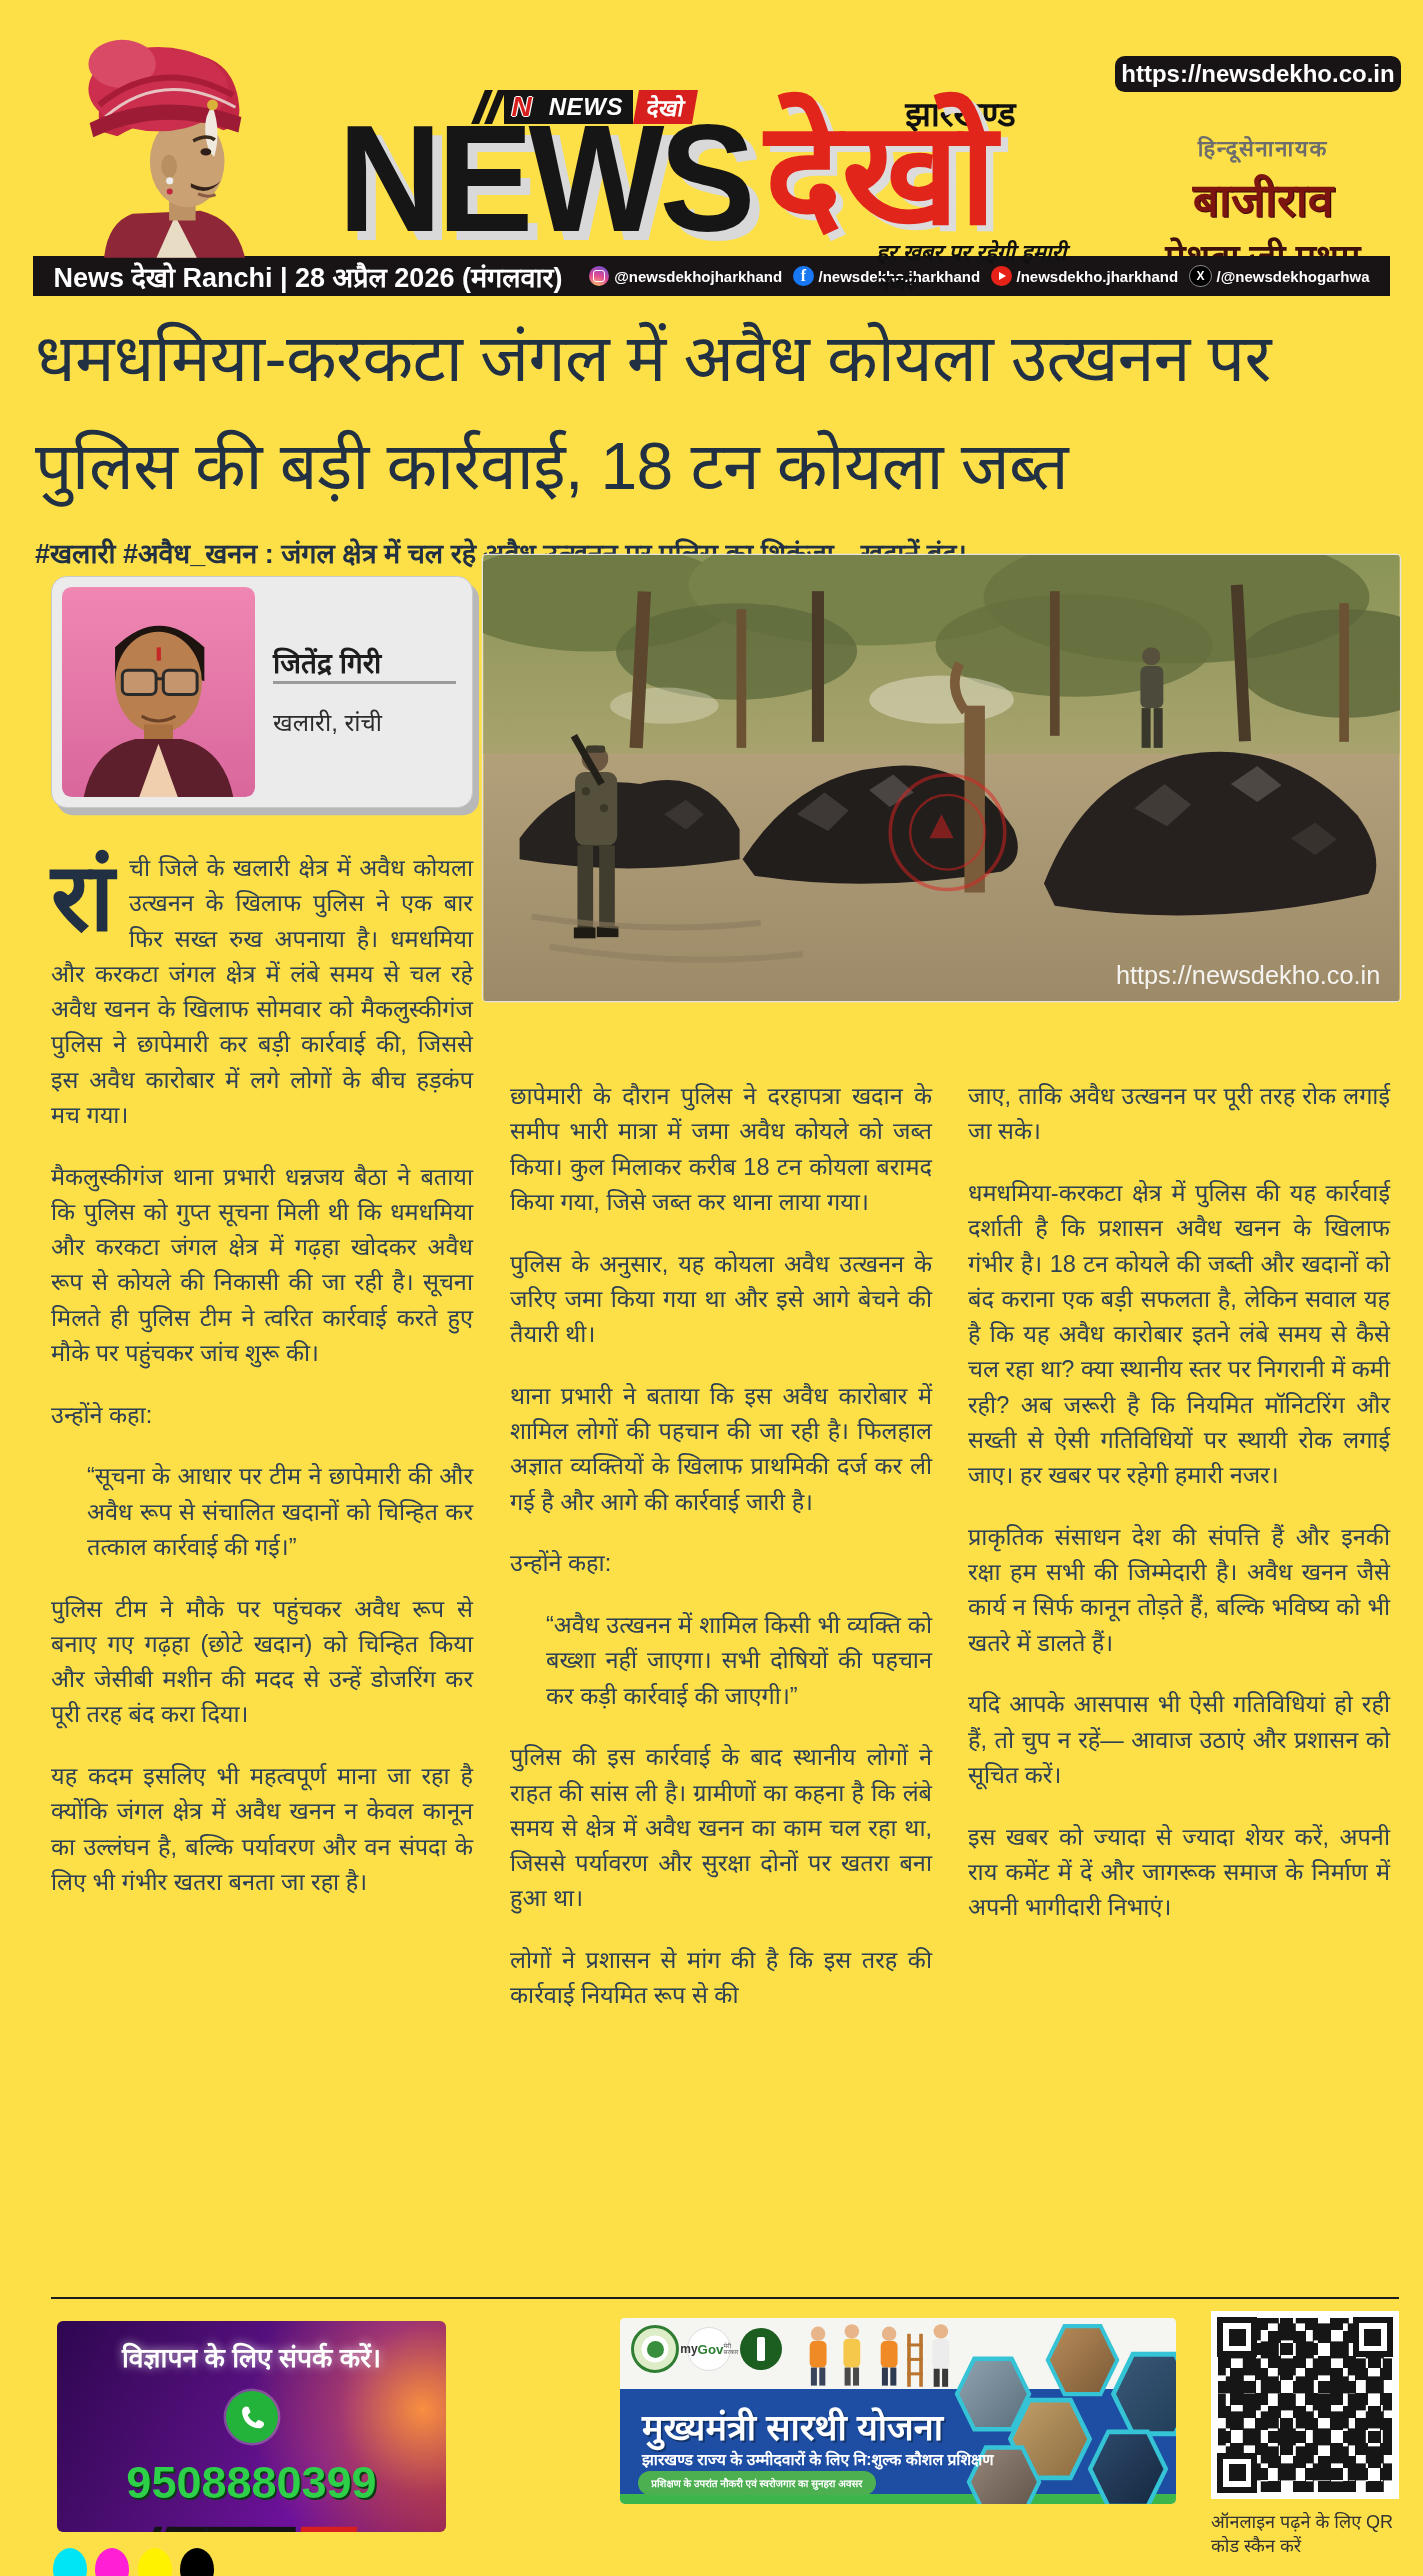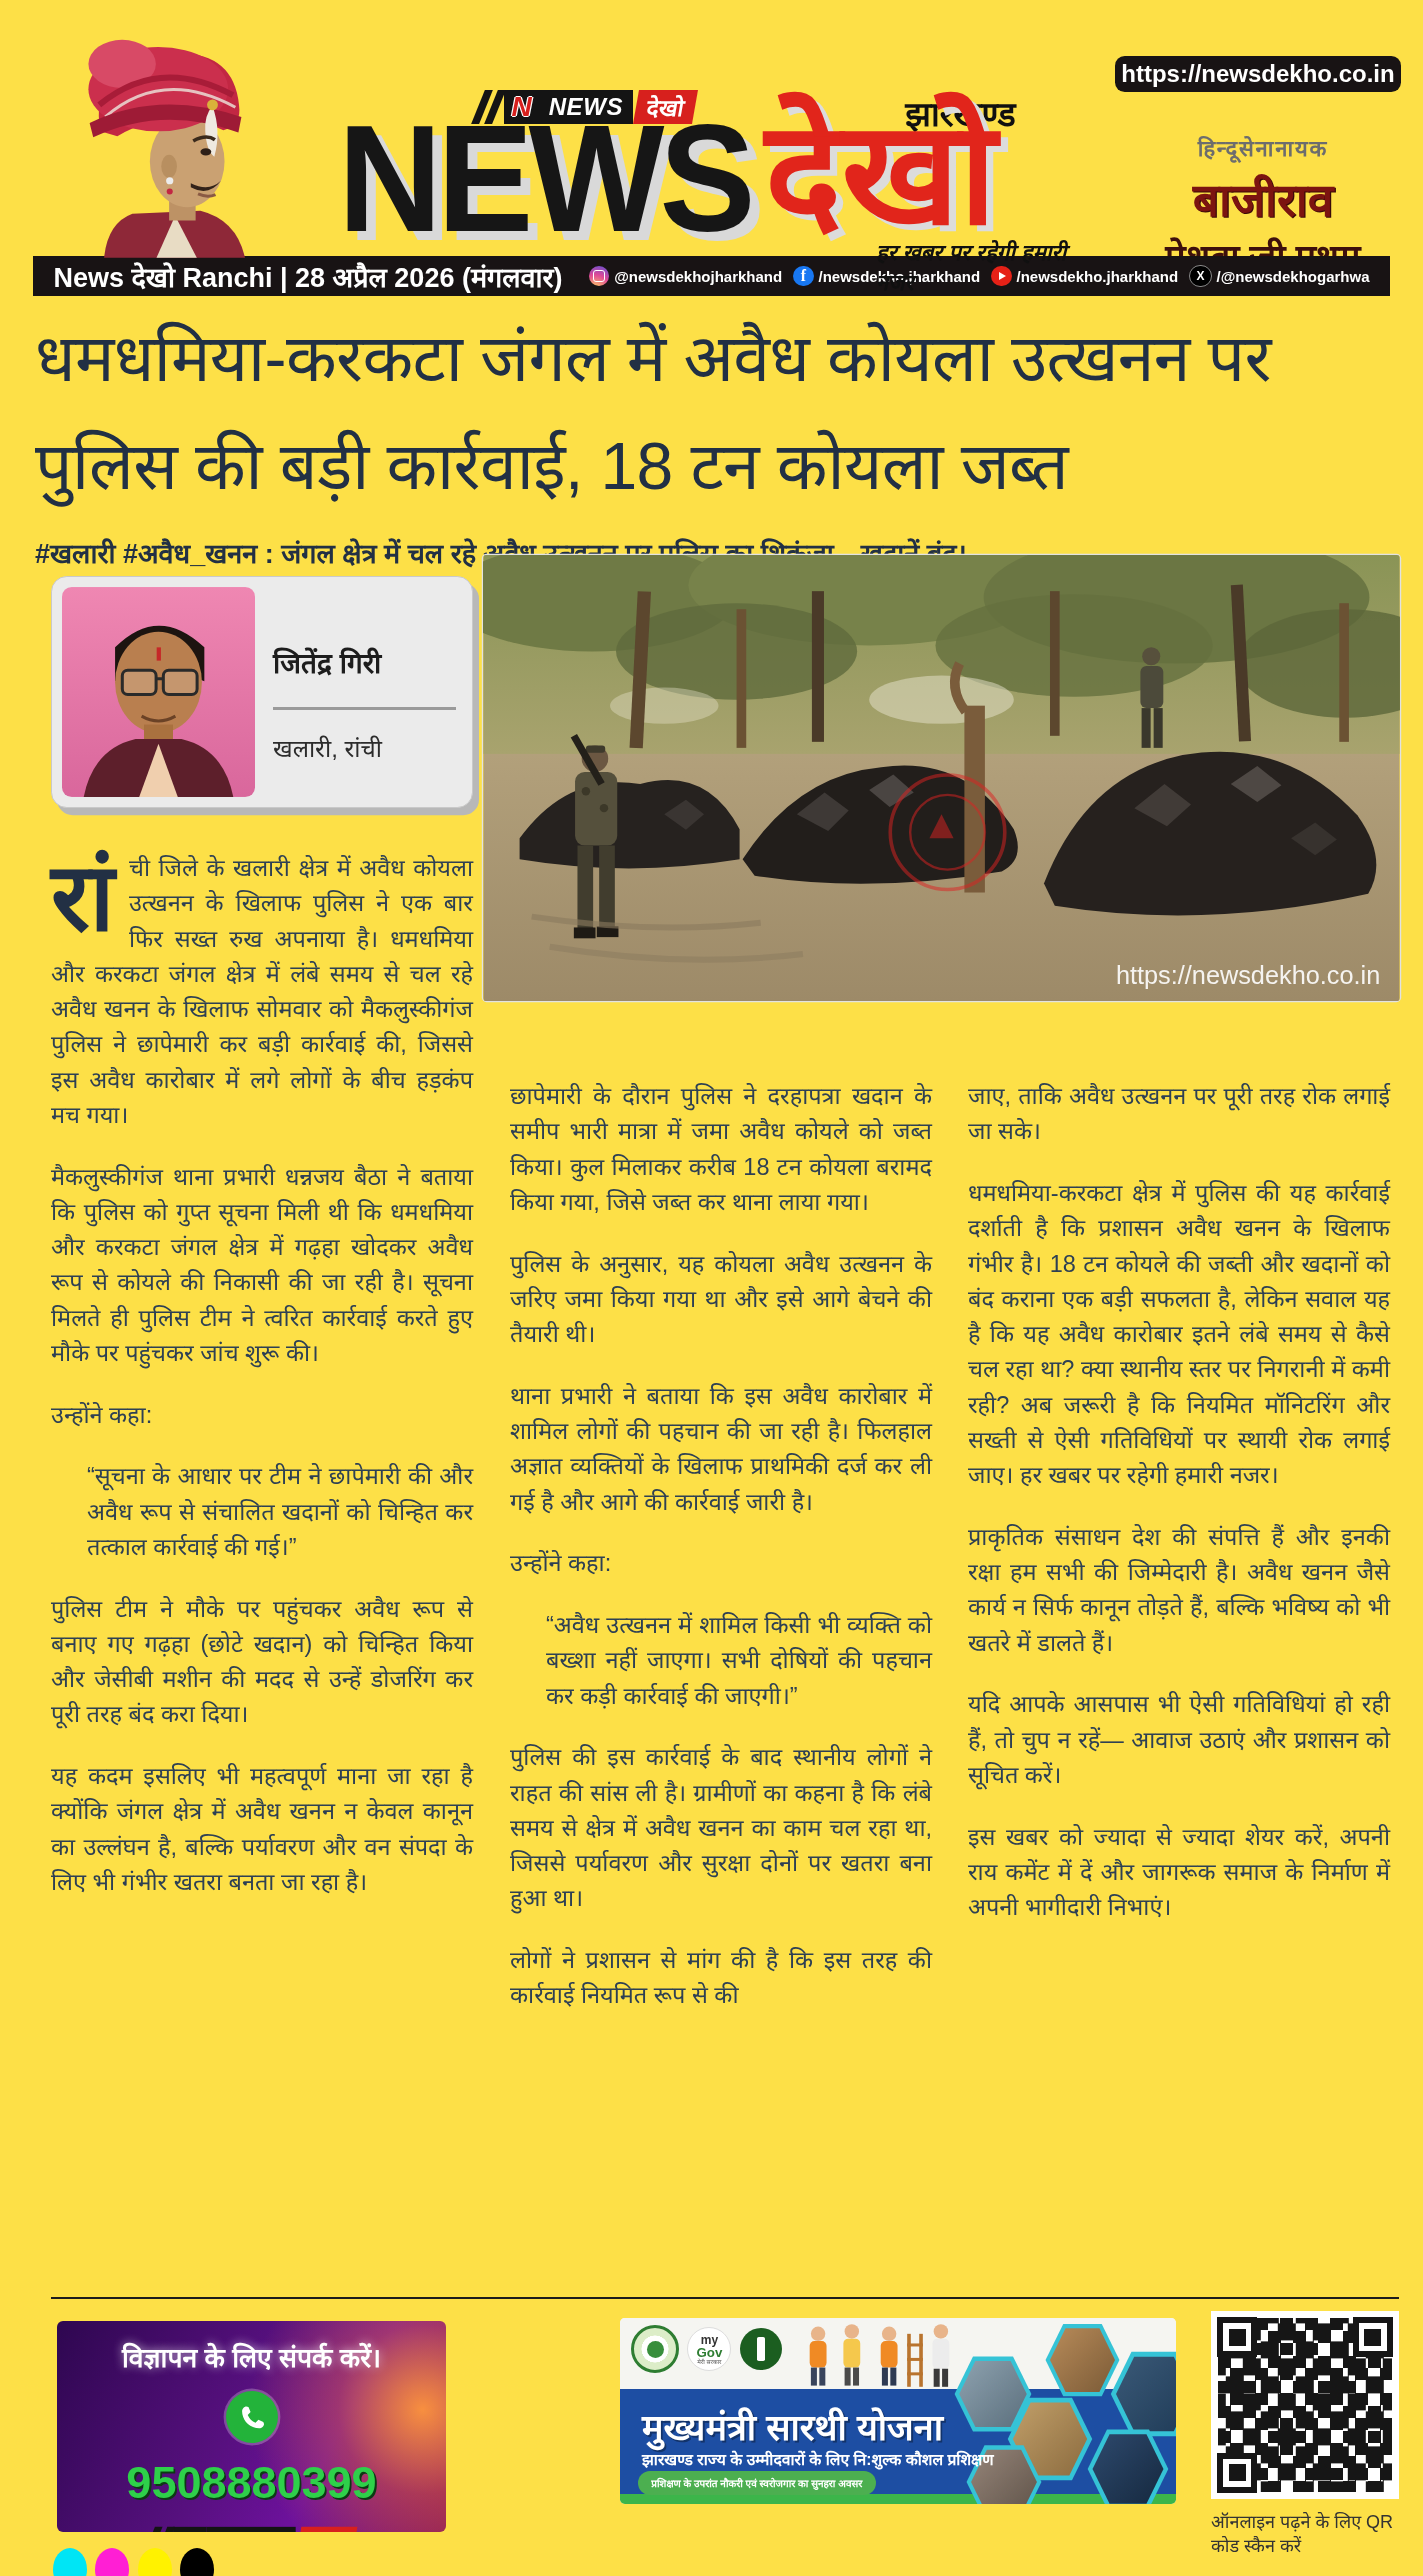--- a/index.html
+++ b/index.html
@@ -60,21 +60,21 @@
   .subhead{position:absolute;left:35px;top:522px;width:1369px;font-size:27px;font-weight:700;
            color:#223044;margin-top:12px;}
 
   
   .author-card{position:absolute;left:51px;top:576px;width:422px;height:232px;background:#ebebeb;
                border:1.8px solid #c9c9c9;border-radius:15.7px;box-shadow:6px 7.2px 0 #b8b8b8;
                box-sizing:border-box;}
   .author-photo{position:absolute;left:9.7px;top:9.7px;width:193px;height:210px;border-radius:9.7px;
                 overflow:hidden;}
   .author-meta{position:absolute;left:221px;top:66px;right:15.7px;}
-  .author-name{font-size:28px;font-weight:700;color:#1d1d1d;padding-bottom:26px;
+  .author-name{font-size:28px;font-weight:700;color:#1d1d1d;padding-bottom:0;
                border-bottom:3px solid #9a9a9a;}
   .author-loc{font-size:24px;color:#2c2c2c;margin-top:20.5px;}
 
   
   .main-image{position:absolute;left:483px;top:555px;width:917px;height:446px;border-radius:3.6px;
               overflow:hidden;box-shadow:0 0 0 1.2px #e2e2e2;}
 
   
   .col{position:absolute;width:422px;font-size:23.5px;line-height:1.5;color:#2e4053;
        text-align:justify;}
@@ -103,21 +103,21 @@
   .badge-ad{position:static;}
 
   .sarathi{position:absolute;left:620px;top:2318px;width:556px;height:186px;border-radius:4.8px;
            overflow:hidden;background:#f4f4f0;}
   .sar-top{position:absolute;left:0;top:0;right:0;height:71px;background:#f5f5f1;}
   .sar-logos{position:absolute;left:11px;top:7.2px;display:flex;gap:8.4px;align-items:center;}
   .lg1{width:42px;height:42px;border-radius:50%;border:3px solid #2e7d32;background:
        radial-gradient(circle,#ffffff 45%,#dcedc8 46%);display:flex;align-items:center;justify-content:center;}
   .lg1 i{width:17px;height:17px;border-radius:50%;background:#388e3c;}
   .lg2{width:42px;height:42px;border-radius:50%;background:#fff;border:1.2px solid #ddd;
-       display:flex;flex-direction:column;align-items:center;justify-content:center;line-height:1;}
+       display:flex;flex-direction:row;align-items:center;justify-content:center;line-height:1;}
   .lg2 .m1{font-size:12px;font-weight:800;color:#333;}
   .lg2 .m2{font-size:13.3px;font-weight:800;color:#2e7d32;}
   .lg2 .m3{font-size:6px;color:#555;}
   .lg3{width:42px;height:42px;border-radius:50%;background:#1b5e20;display:flex;
        align-items:center;justify-content:center;}
   .lg3 i{width:8.4px;height:24px;background:#fff;border-radius:1.8px;}
   .workers{position:absolute;left:181px;top:4.8px;}
   .sar-blue{position:absolute;left:0;top:71px;right:0;bottom:9.7px;background:#1d4ea3;}
   .sar-title{position:absolute;left:22px;top:84px;font-size:36px;font-weight:800;color:#fff;
              text-shadow:1.8px 1.8px 0 #12336b;z-index:2;}

